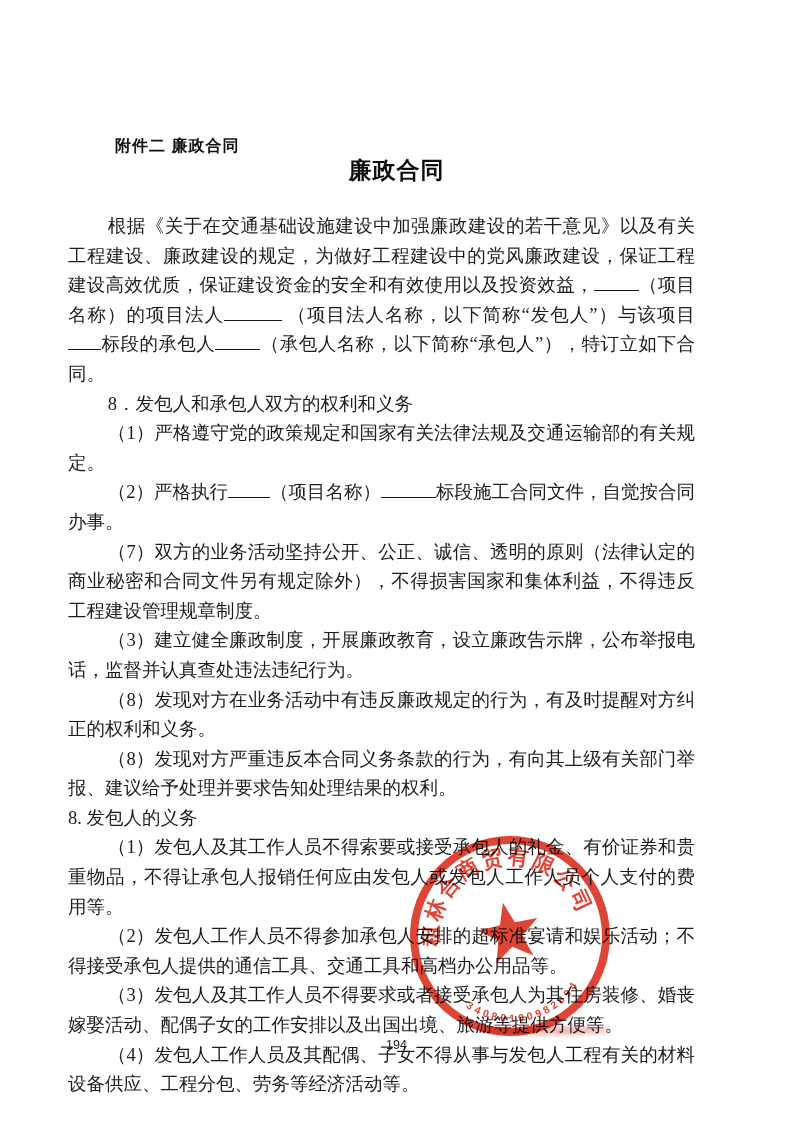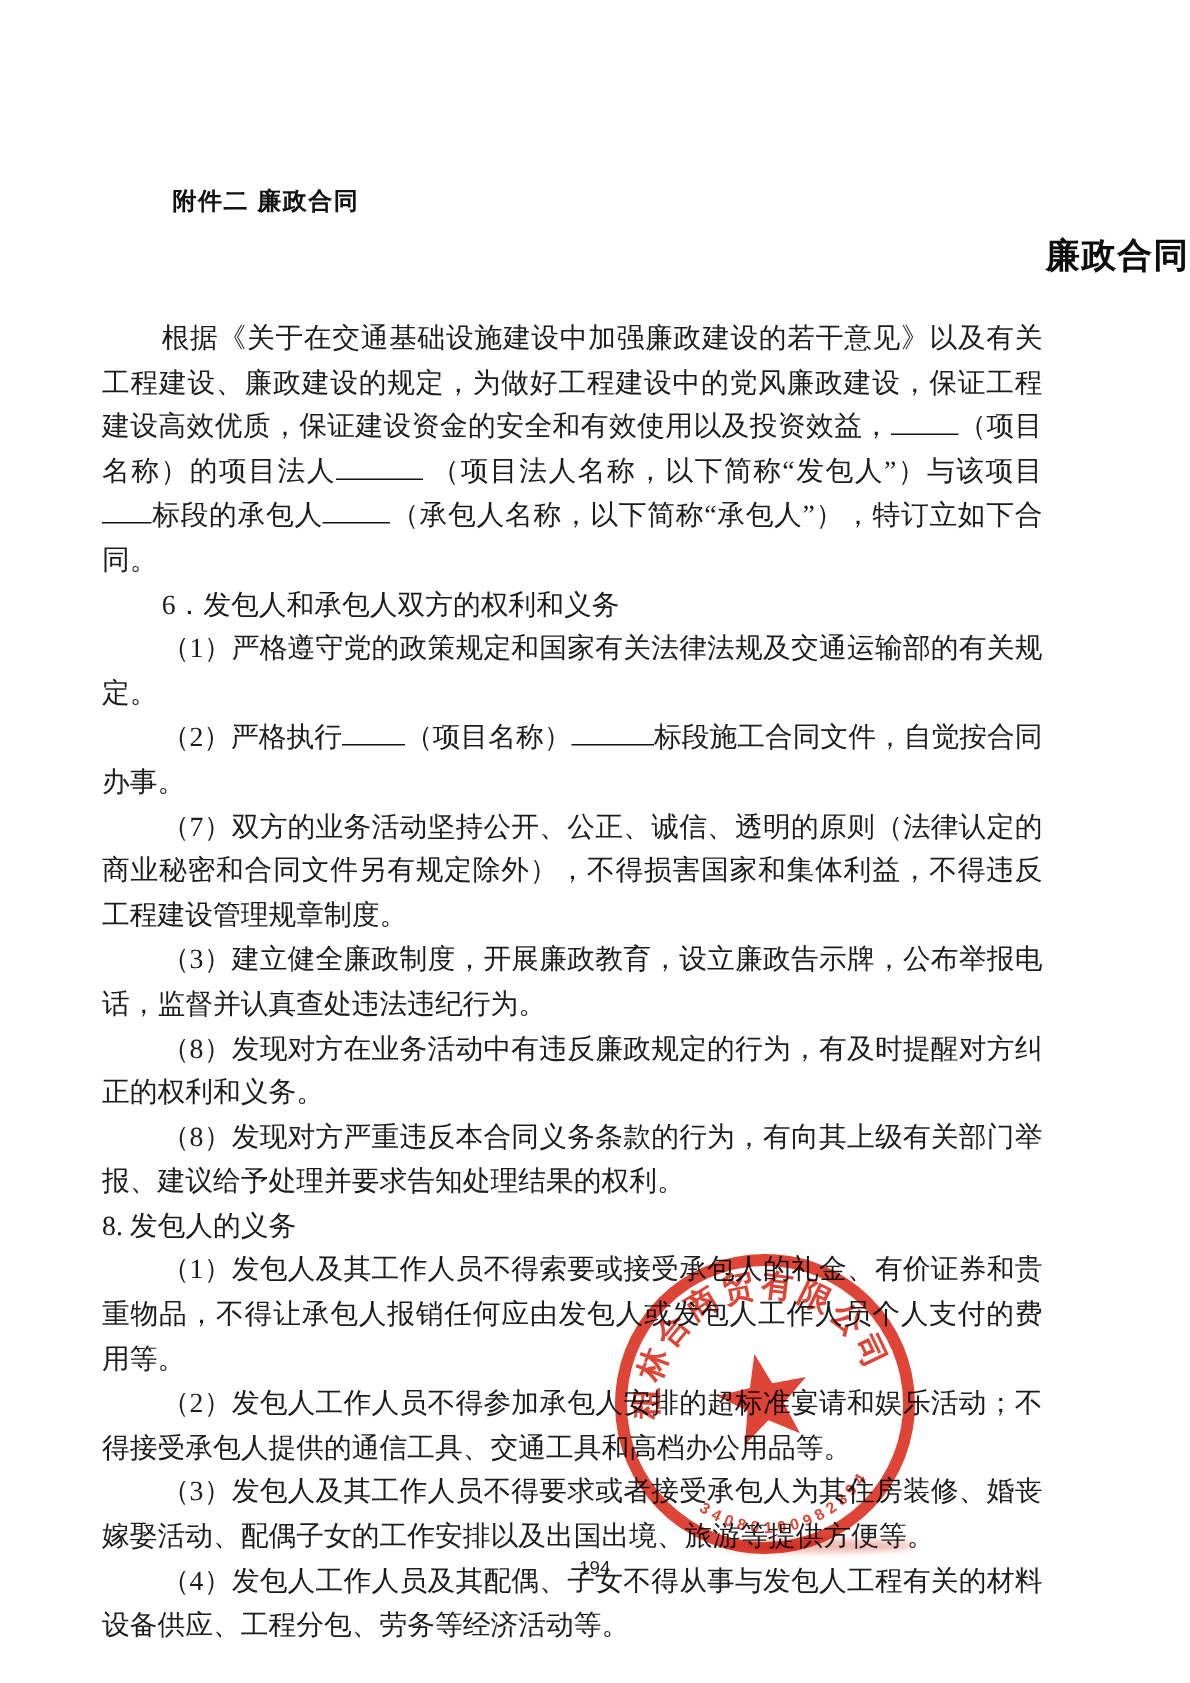--- a/index.html
+++ b/index.html
@@ -6,31 +6,31 @@
   .page{
     position:relative;
     width:793px;height:1122px;
     background:#ffffff;
     overflow:hidden;
     font-family:"Liberation Serif","DejaVu Serif",serif;
     color:#1c1c1c;
   }
   .attachment-heading{
     position:absolute;
-    left:115px;top:124px;
+    left:115px;top:136px;
     font-family:"Liberation Sans","DejaVu Sans",sans-serif;
     font-weight:bold;
     font-size:16px;
     letter-spacing:1px;
     color:#111;
   }
   .doc-title{
     position:absolute;
     left:0;top:155px;width:793px;
-    text-align:right;
+    text-align:center;
     font-family:"Liberation Sans","DejaVu Sans",sans-serif;
     font-weight:bold;
     font-size:23px;
     letter-spacing:1px;
     color:#0d0d0d;
   }
   .body-text{
     position:absolute;
     left:68px;top:212px;width:627px;
   }
@@ -79,21 +79,21 @@
 <body>
 
 <div class="page">
 
   <div class="attachment-heading">附件二 廉政合同</div>
 
   <div class="doc-title">廉政合同</div>
 
   <div class="body-text">
       <p class="para">根据《关于在交通基础设施建设中加强廉政建设的若干意见》以及有关工程建设、廉政建设的规定，为做好工程建设中的党风廉政建设，保证工程建设高效优质，保证建设资金的安全和有效使用以及投资效益，<span class="blank" style="width: 45px;"></span>（项目名称）的项目法人<span class="blank" style="width: 58px;"></span> （项目法人名称，以下简称“发包人”）与该项目<span class="blank" style="width: 33px;"></span>标段的承包人<span class="blank" style="width: 45px;"></span>（承包人名称，以下简称“承包人”），特订立如下合同。</p>
-      <p class="para">6．发包人和承包人双方的权利和义务</p>
+      <p class="para">8．发包人和承包人双方的权利和义务</p>
       <p class="para">（1）严格遵守党的政策规定和国家有关法律法规及交通运输部的有关规定。</p>
       <p class="para">（2）严格执行<span class="blank" style="width: 42px;"></span>（项目名称）<span class="blank" style="width: 55px;"></span>标段施工合同文件，自觉按合同办事。</p>
       <p class="para">（7）双方的业务活动坚持公开、公正、诚信、透明的原则（法律认定的商业秘密和合同文件另有规定除外），不得损害国家和集体利益，不得违反工程建设管理规章制度。</p>
       <p class="para">（3）建立健全廉政制度，开展廉政教育，设立廉政告示牌，公布举报电话，监督并认真查处违法违纪行为。</p>
       <p class="para">（8）发现对方在业务活动中有违反廉政规定的行为，有及时提醒对方纠正的权利和义务。</p>
       <p class="para">（8）发现对方严重违反本合同义务条款的行为，有向其上级有关部门举报、建议给予处理并要求告知处理结果的权利。</p>
       <p class="para no-indent">8. 发包人的义务</p>
       <p class="para">（1）发包人及其工作人员不得索要或接受承包人的礼金、有价证券和贵重物品，不得让承包人报销任何应由发包人或发包人工作人员个人支付的费用等。</p>
       <p class="para">（2）发包人工作人员不得参加承包人安排的超标准宴请和娱乐活动；不得接受承包人提供的通信工具、交通工具和高档办公用品等。</p>
       <p class="para">（3）发包人及其工作人员不得要求或者接受承包人为其住房装修、婚丧嫁娶活动、配偶子女的工作安排以及出国出境、旅游等提供方便等。</p>

